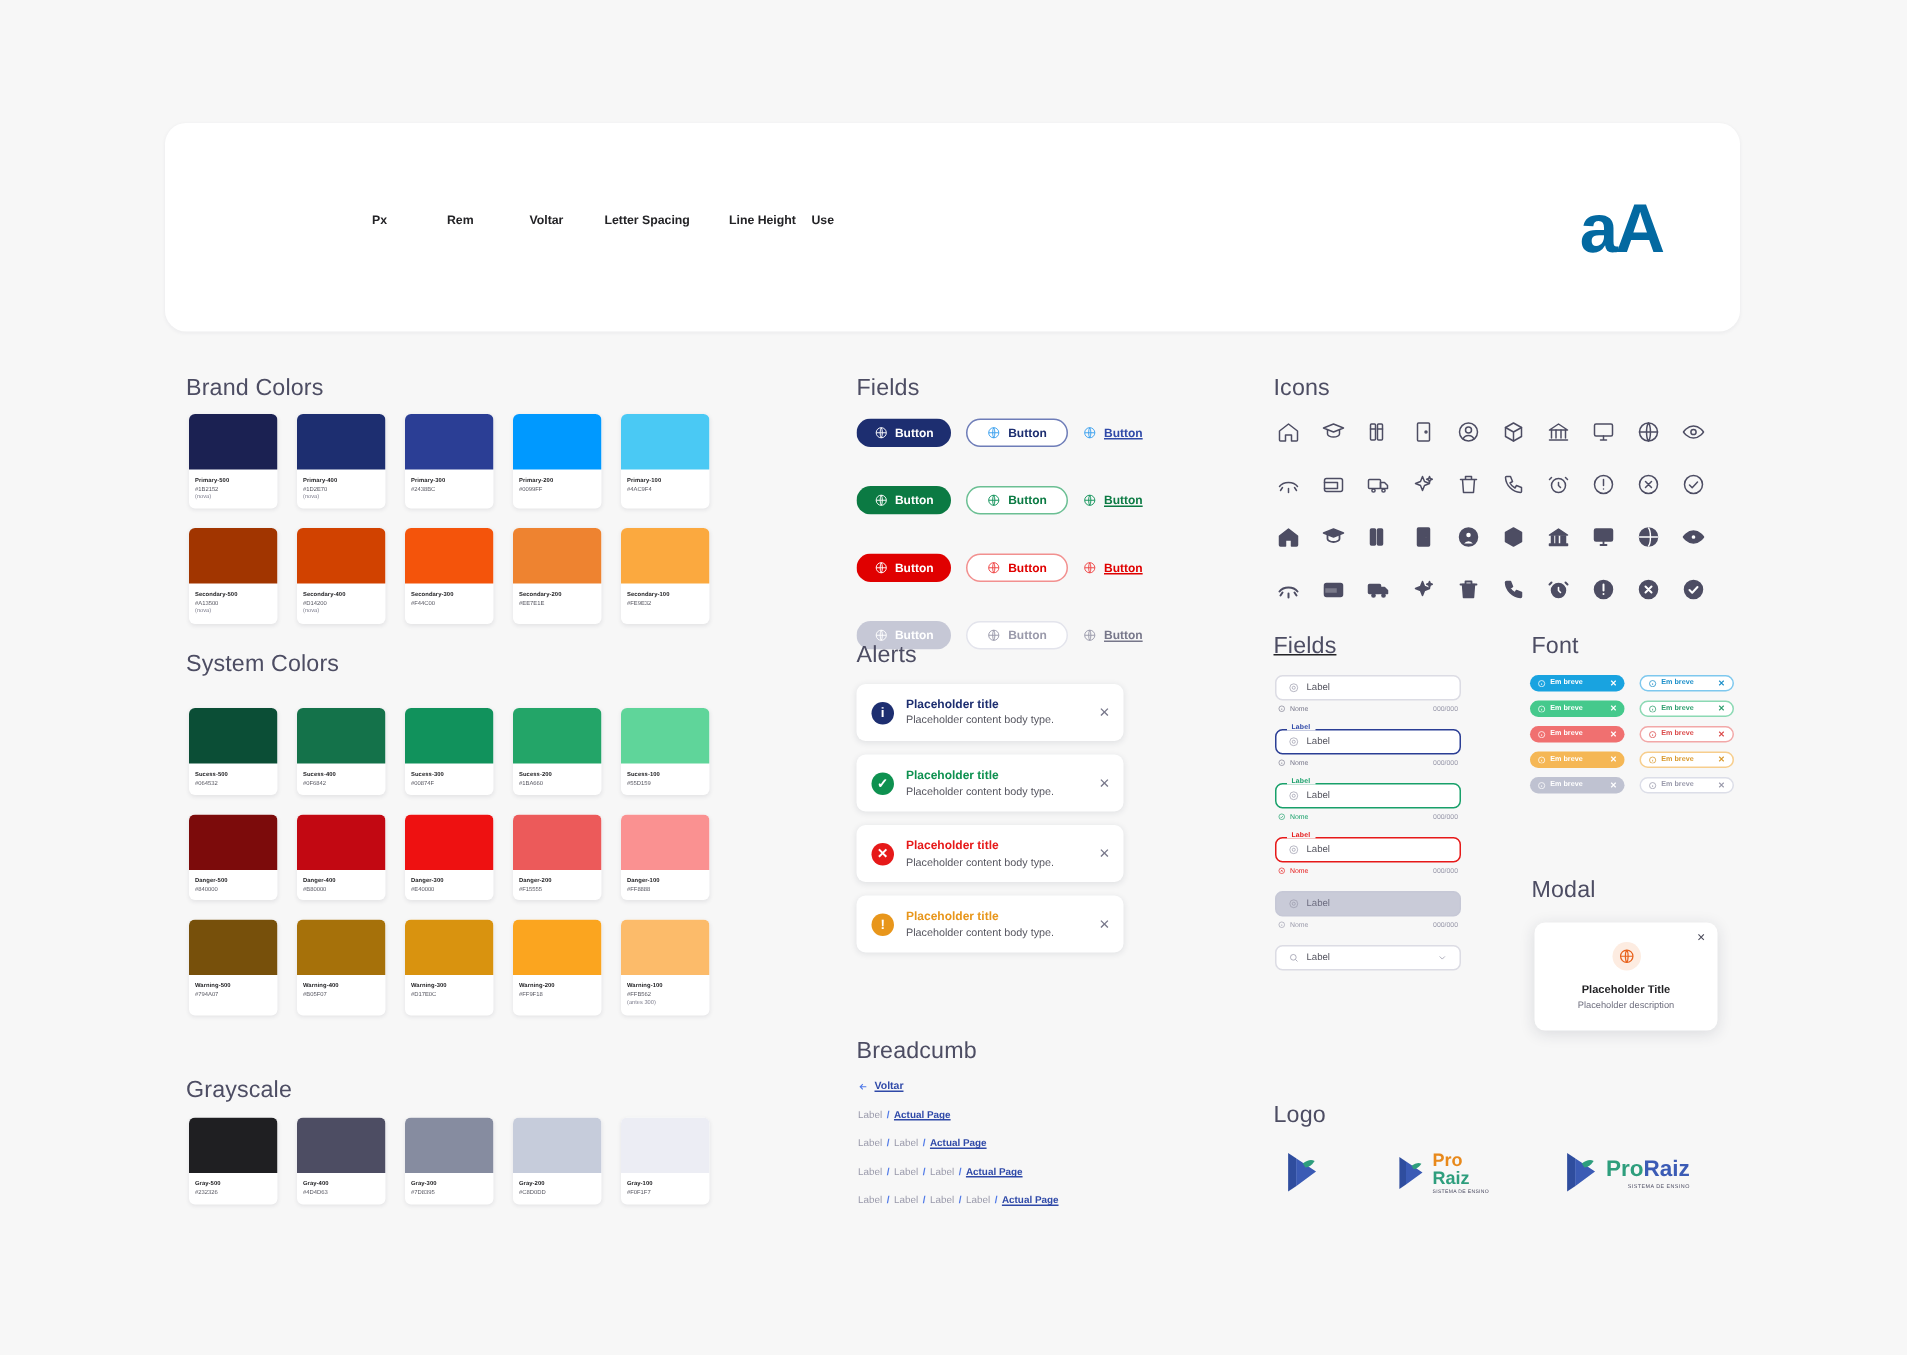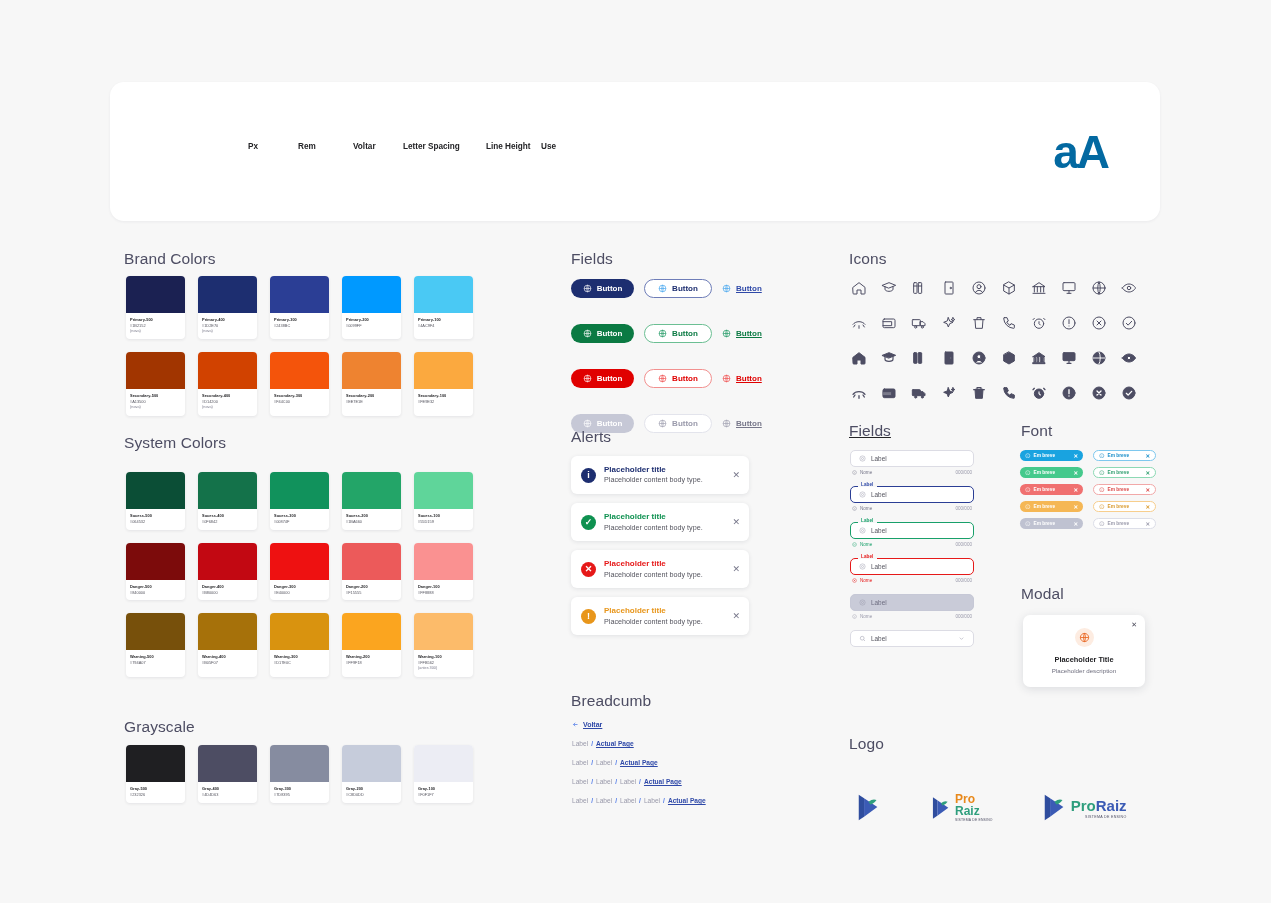--- a/index.html
+++ b/index.html
@@ -1060,21 +1060,21 @@
           <path d="M3 12h18M12 3c2.6 3 2.6 15 0 18M12 3c-2.6 3-2.6 15 0 18"></path>
       </svg>
     </div>
     <div class="mtitle">Placeholder Title</div>
     <div class="mdesc">Placeholder description</div>
   </div>
 
   <div style="position:absolute;left:849px;top:735px;">
     <div class="sec-title">Logo</div>
   </div>
-  <div class="logo-row" style="position:absolute;left:855px;top:792px;">
+  <div class="logo-row" style="position:absolute;left:855px;top:766px;">
 
     <div class="logo-item">
       <svg class="logo-mark" viewBox="0 0 60 70">
         <path d="M8 6 L8 64 L20 56 L20 14 Z" fill="#2F4D9E"></path>
         <path d="M8 6 L50 34 L20 56 L20 14 Z" fill="#3B5BB5"></path>
         <path d="M30 22 q10 -8 18 -4 q-6 9 -14 10 z" fill="#2E9E7D"></path>
       </svg>
     </div>
 
     <div class="logo-item">

